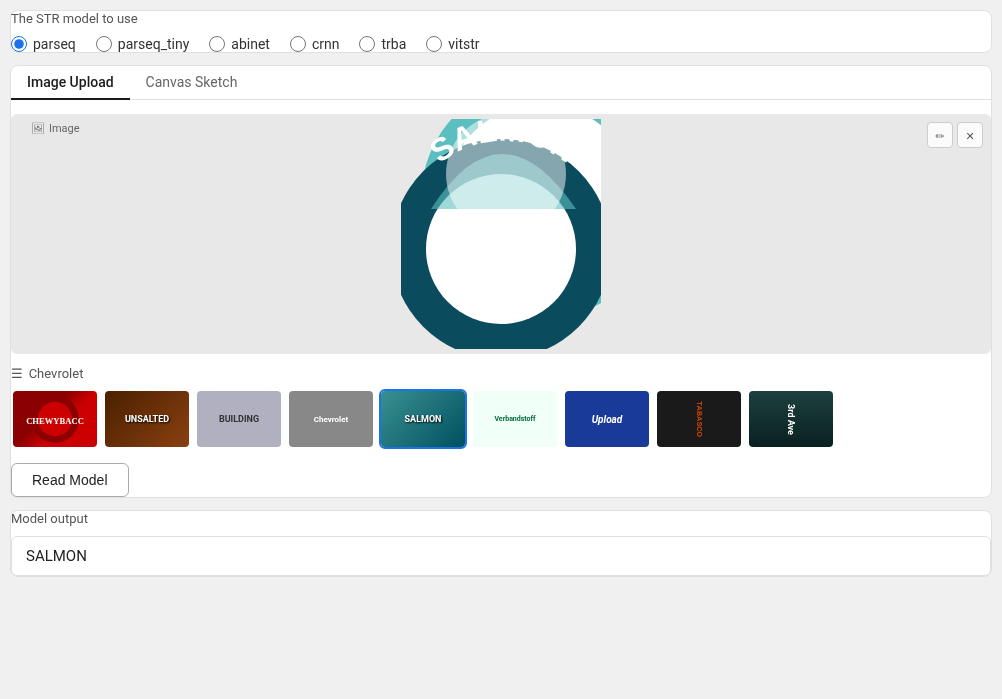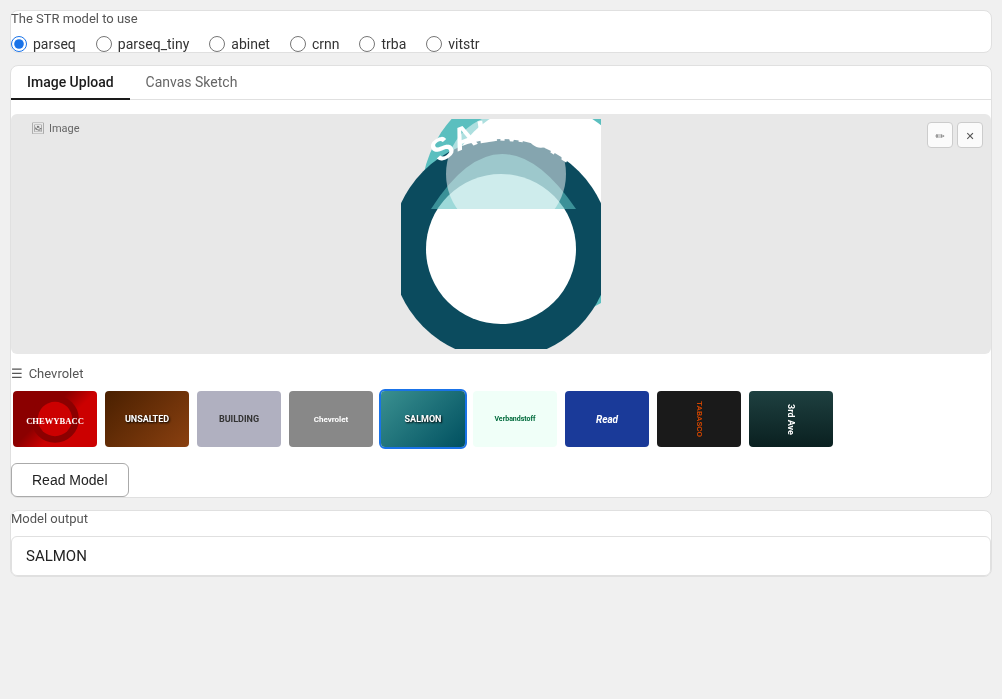--- a/index.html
+++ b/index.html
@@ -302,21 +302,21 @@
       </div>
 
       <div class="example-thumb">
         <div class="thumb-inner" style="background:#f0fff8;display:flex;align-items:center;justify-content:center;">
           <span style="color:#006b3c;font-size:7px;font-weight:bold;">Verbandstoff</span>
         </div>
       </div>
 
       <div class="example-thumb">
         <div class="thumb-inner" style="background:#1a3a99;display:flex;align-items:center;justify-content:center;">
-          <span style="color:white;font-size:10px;font-weight:bold;font-style:italic;">Read</span>
+          <span style="color:white;font-size:10px;font-weight:bold;font-style:italic;">Upload</span>
         </div>
       </div>
 
       <div class="example-thumb">
         <div class="thumb-inner" style="background:#1a1a1a;display:flex;align-items:center;justify-content:center;">
           <span style="color:#cc4400;font-size:8px;font-weight:bold;writing-mode:vertical-rl;text-orientation:mixed;">TABASCO</span>
         </div>
       </div>
 
       <div class="example-thumb">

